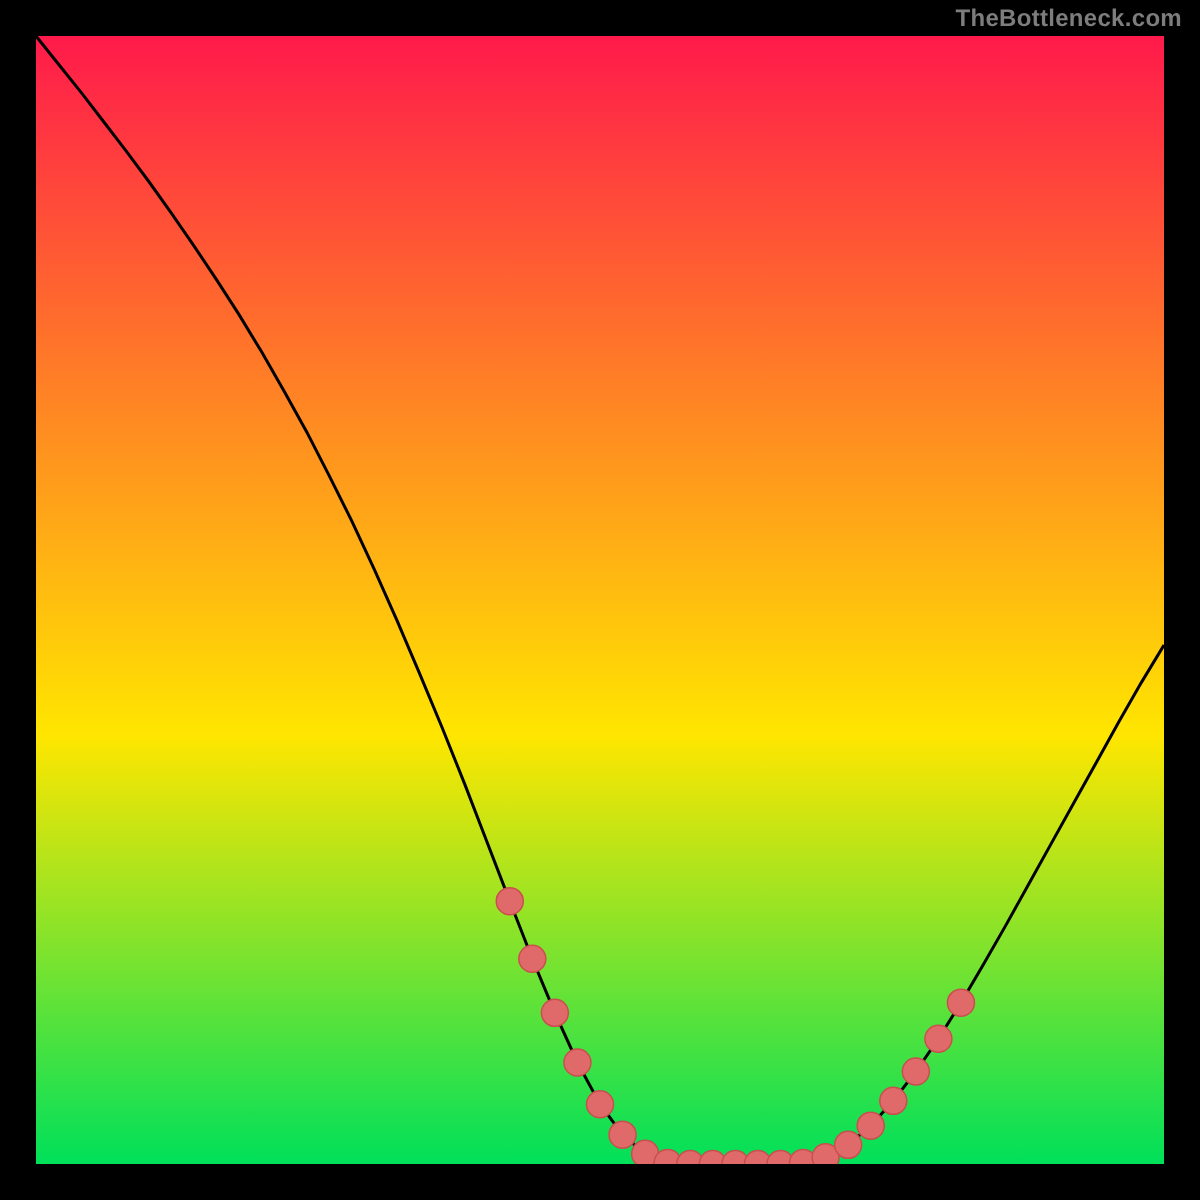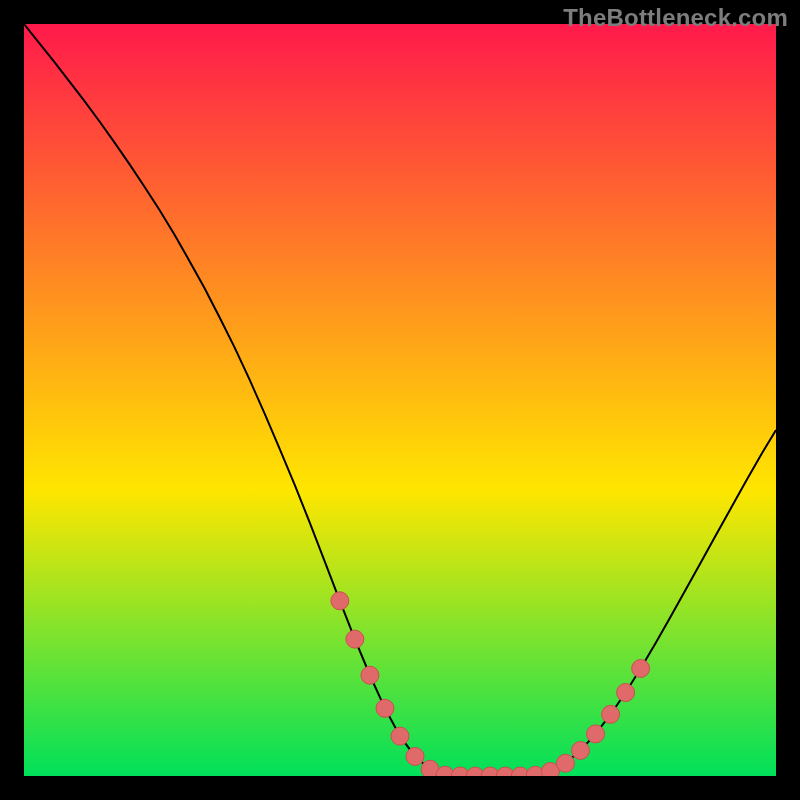--- a/index.html
+++ b/index.html
@@ -30,21 +30,21 @@
   .plot-svg {
     display: block;
     width: 100%;
     height: 100%;
   }
   .watermark {
     position: absolute;
     top: 4px;
     right: 12px;
     color: #7d7d7d;
-    font-size: 24px;
+    font-size: 16px;
     font-weight: 600;
     letter-spacing: 0.2px;
     user-select: none;
     pointer-events: none;
   }
 </style>
 </head>
 <body>
 
 <div class="frame">

